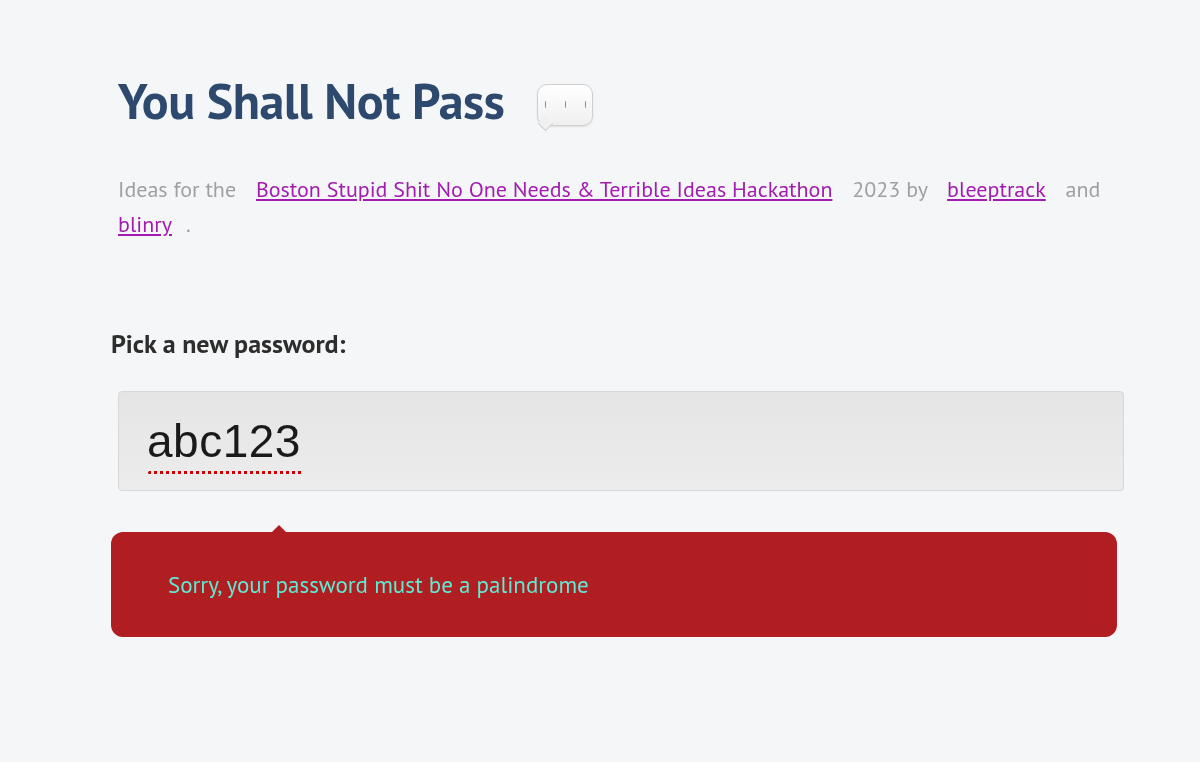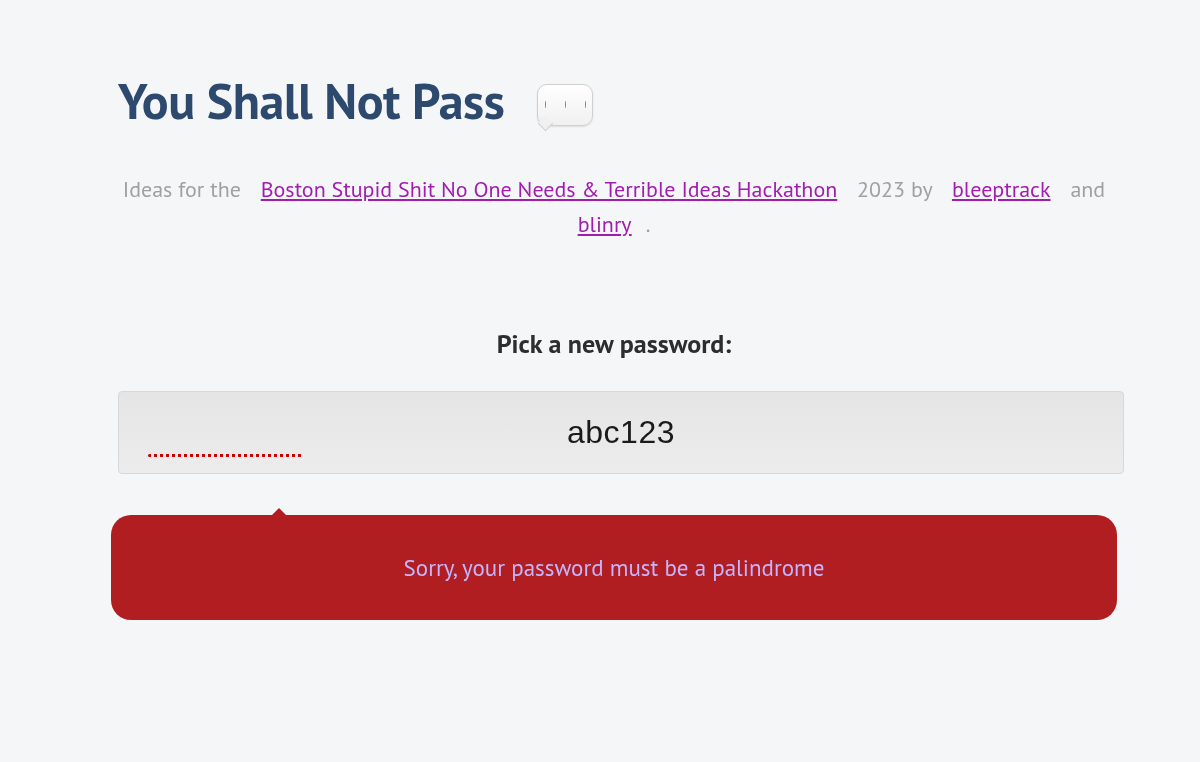--- a/index.html
+++ b/index.html
@@ -1,19 +1,18 @@
 <!DOCTYPE html>
 <html><head>
   <meta charset="utf-8">
   <style>
     * {
       margin: 7px;
       padding: 0;
       box-sizing: border-box;
-      text-align: center;
     }
     body {
       font-family: 'PT Sans', -apple-system, BlinkMacSystemFont, 'Segoe UI', Roboto, sans-serif;
       background: #f4f6f8;
       width: 1200px;
       height: 762px;
       padding: 40px 90px;
     }
     .title {
       font-size: 50px;
@@ -73,21 +72,21 @@
     }
     .prompt-label {
       font-size: 26px;
       font-weight: 700;
       color: #2d2d2d;
       margin-bottom: 24px;
     }
     .password-input {
       width: 100%;
       padding: 22px 28px;
-      font-size: 32px;
+      font-size: 46px;
       font-family: Arial, Helvetica, sans-serif;
       color: #1a1a1a;
       background: linear-gradient(180deg, #e5e5e5 0%, #ececec 100%);
       border: 1px solid #d8d8d8;
       border-radius: 4px;
       outline: none;
       letter-spacing: 0.5px;
     }
     .password-input-wrap {
       position: relative;
@@ -98,23 +97,23 @@
       left: 30px;
       bottom: 17px;
       width: 154px;
       height: 3px;
       background-image: repeating-linear-gradient(90deg, #cc0000 0px, #cc0000 3px, transparent 3px, transparent 6px);
       border-radius: 2px;
     }
     .error-box {
       position: relative;
       background: #b01e21;
-      color: #c4b5fd;
+      color: #5eead4;
       padding: 38px 50px;
-      border-radius: 20px;
+      border-radius: 12px;
       font-size: 23px;
       font-weight: 400;
     }
     .error-arrow {
       position: absolute;
       top: -14px;
       left: 145px;
       width: 0;
       height: 0;
       border-left: 16px solid transparent;

